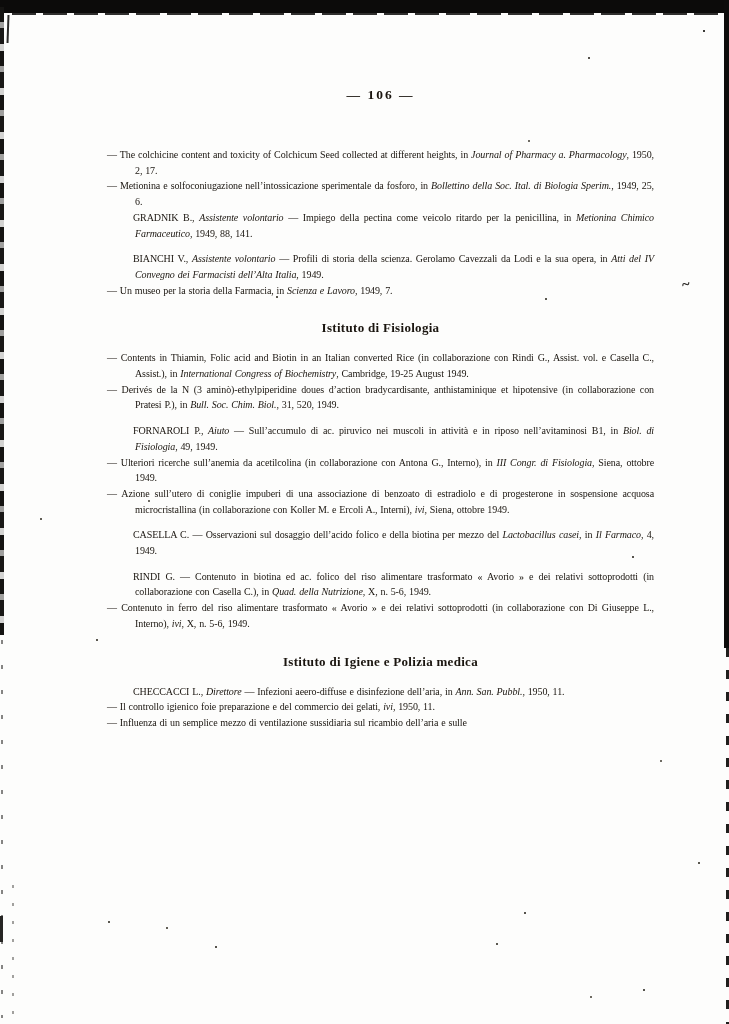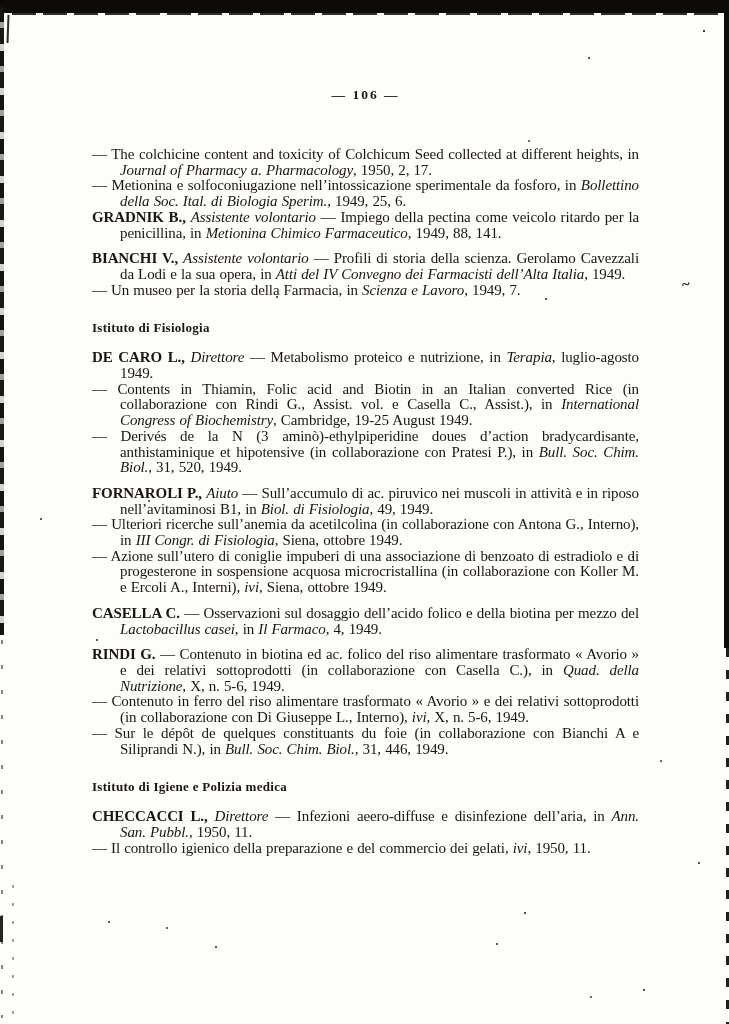--- a/index.html
+++ b/index.html
@@ -13,52 +13,52 @@
     height: 1024px;
     background: #fdfdfc;
     overflow: hidden;
     font-family: "Liberation Serif", "DejaVu Serif", serif;
     color: #1a150f;
   }
 
   
   .content {
     position: absolute;
-    left: 92px;
+    left: 107px;
     top: 0;
     width: 547px;
   }
   .page-number {
     margin: 87px 0 0 0;
     text-align: center;
     font-size: 13.5px;
     font-weight: 700;
     letter-spacing: 2px;
   }
   .doc-body { margin-top: 44px; }
   .section-heading {
-    text-align: left;
+    text-align: center;
     font-weight: 700;
     font-size: 13px;
     margin: 22px 0 14px 0;
     letter-spacing: .3px;
   }
   .entry-group + .entry-group { margin-top: 10px; }
   .bib-entry {
     margin: 0;
-    font-size: 15px;
+    font-size: 10px;
     line-height: 15.7px;
     letter-spacing: -0.1px;
     text-align: justify;
     padding-left: 28px;
     text-indent: -28px;
     word-spacing: .5px;
   }
   .it { font-style: italic; }
-  .bd { font-weight: 700; }
+  .bd { font-weight: 400; margin-left: 26px; }
 
   
   .scan-border-top {
     position: absolute; top: 0; left: 0;
     width: 729px; height: 13px;
     background: #0c0b0a;
   }
   .scan-border-top::after {
     content: "";
     position: absolute; top: 13px; left: 12px;
@@ -162,41 +162,40 @@
             <p class="bib-entry"><span class="bd">GRADNIK B., </span><span class="it">Assistente volontario</span><span> — Impiego della pectina come veicolo ritardo per la penicillina, in </span><span class="it">Metionina Chimico Farmaceutico</span><span>, 1949, 88, 141.</span></p>
           </div>
           <div class="entry-group">
             <p class="bib-entry"><span class="bd">BIANCHI V., </span><span class="it">Assistente volontario</span><span> — Profili di storia della scienza. Gerolamo Cavezzali da Lodi e la sua opera, in </span><span class="it">Atti del IV Convegno dei Farmacisti dell’Alta Italia</span><span>, 1949.</span></p>
             <p class="bib-entry"><span>— Un museo per la storia della Farmacia, in </span><span class="it">Scienza e Lavoro</span><span>, 1949, 7.</span></p>
           </div>
         </section>
         <section class="doc-section">
           <div class="section-heading">Istituto di Fisiologia</div>
           <div class="entry-group">
-            <p class="bib-entry"><span class="bd">DE CARO L., </span><span class="it">Direttore</span><span> — Metabolismo proteico e nutrizione, in </span><span class="it">Terapia</span><span>, luglio-agosto 1949.</span></p>
             <p class="bib-entry"><span>— Contents in Thiamin, Folic acid and Biotin in an Italian converted Rice (in collaborazione con Rindi G., Assist. vol. e Casella C., Assist.), in </span><span class="it">International Congress of Biochemistry</span><span>, Cambridge, 19-25 August 1949.</span></p>
             <p class="bib-entry"><span>— Derivés de la N (3 aminò)-ethylpiperidine doues d’action bradycardisante, anthistaminique et hipotensive (in collaborazione con Pratesi P.), in </span><span class="it">Bull. Soc. Chim. Biol.</span><span>, 31, 520, 1949.</span></p>
           </div>
           <div class="entry-group">
             <p class="bib-entry"><span class="bd">FORNAROLI P., </span><span class="it">Aiuto</span><span> — Sull’accumulo di ac. piruvico nei muscoli in attività e in riposo nell’avitaminosi B1, in </span><span class="it">Biol. di Fisiologia</span><span>, 49, 1949.</span></p>
             <p class="bib-entry"><span>— Ulteriori ricerche sull’anemia da acetilcolina (in collaborazione con Antona G., Interno), in </span><span class="it">III Congr. di Fisiologia</span><span>, Siena, ottobre 1949.</span></p>
             <p class="bib-entry"><span>— Azione sull’utero di coniglie impuberi di una associazione di benzoato di estradiolo e di progesterone in sospensione acquosa microcristallina (in collaborazione con Koller M. e Ercoli A., Interni), </span><span class="it">ivi</span><span>, Siena, ottobre 1949.</span></p>
           </div>
           <div class="entry-group">
             <p class="bib-entry"><span class="bd">CASELLA C.</span><span> — Osservazioni sul dosaggio dell’acido folico e della biotina per mezzo del </span><span class="it">Lactobacillus casei</span><span>, in </span><span class="it">Il Farmaco</span><span>, 4, 1949.</span></p>
           </div>
           <div class="entry-group">
             <p class="bib-entry"><span class="bd">RINDI G.</span><span> — Contenuto in biotina ed ac. folico del riso alimentare trasformato « Avorio » e dei relativi sottoprodotti (in collaborazione con Casella C.), in </span><span class="it">Quad. della Nutrizione</span><span>, X, n. 5-6, 1949.</span></p>
             <p class="bib-entry"><span>— Contenuto in ferro del riso alimentare trasformato « Avorio » e dei relativi sottoprodotti (in collaborazione con Di Giuseppe L., Interno), </span><span class="it">ivi</span><span>, X, n. 5-6, 1949.</span></p>
-            <p class="bib-entry"><span>— Sur le dépôt de quelques constituants du foie (in collaborazione con Bianchi A e Siliprandi N.), in </span><span class="it">Bull. Soc. Chim. Biol.</span><span>, 31, 446, 1949.</span></p>
           </div>
         </section>
         <section class="doc-section">
           <div class="section-heading">Istituto di Igiene e Polizia medica</div>
           <div class="entry-group">
             <p class="bib-entry"><span class="bd">CHECCACCI L., </span><span class="it">Direttore</span><span> — Infezioni aeero-diffuse e disinfezione dell’aria, in </span><span class="it">Ann. San. Pubbl.</span><span>, 1950, 11.</span></p>
-            <p class="bib-entry"><span>— Il controllo igienico della preparazione e del commercio dei gelati, </span><span class="it">ivi</span><span>, 1950, 11.</span></p>
+            <p class="bib-entry"><span>— Il controllo igienico foie preparazione e del commercio dei gelati, </span><span class="it">ivi</span><span>, 1950, 11.</span></p>
+            <p class="bib-entry"><span>— Influenza di un semplice mezzo di ventilazione sussidiaria sul ricambio dell’aria e sulle</span></p>
           </div>
         </section>
       </div>
   </div>
 
 </div>
 
 </body></html>

